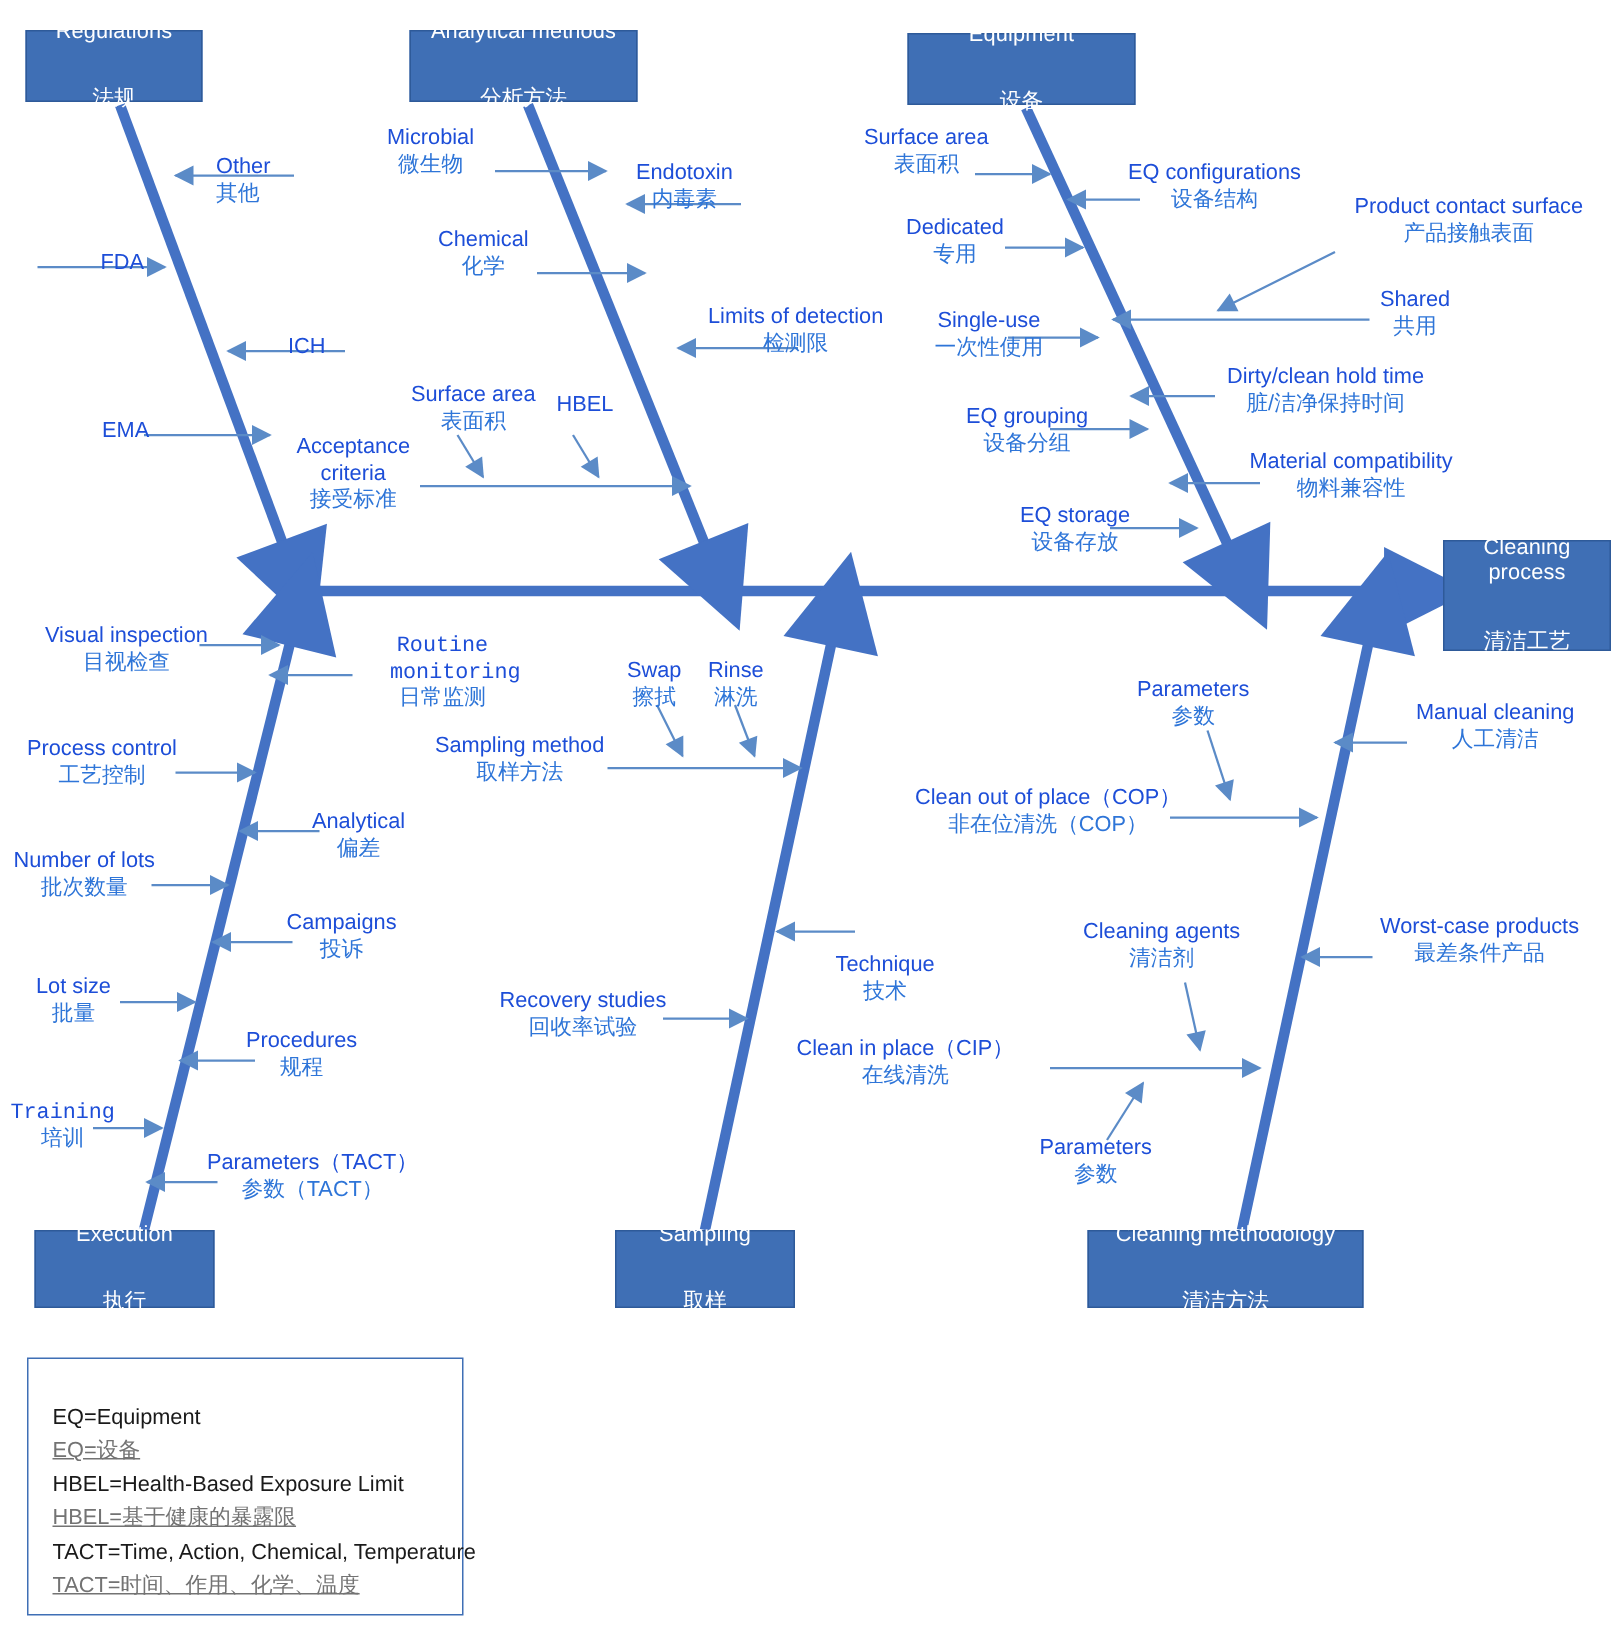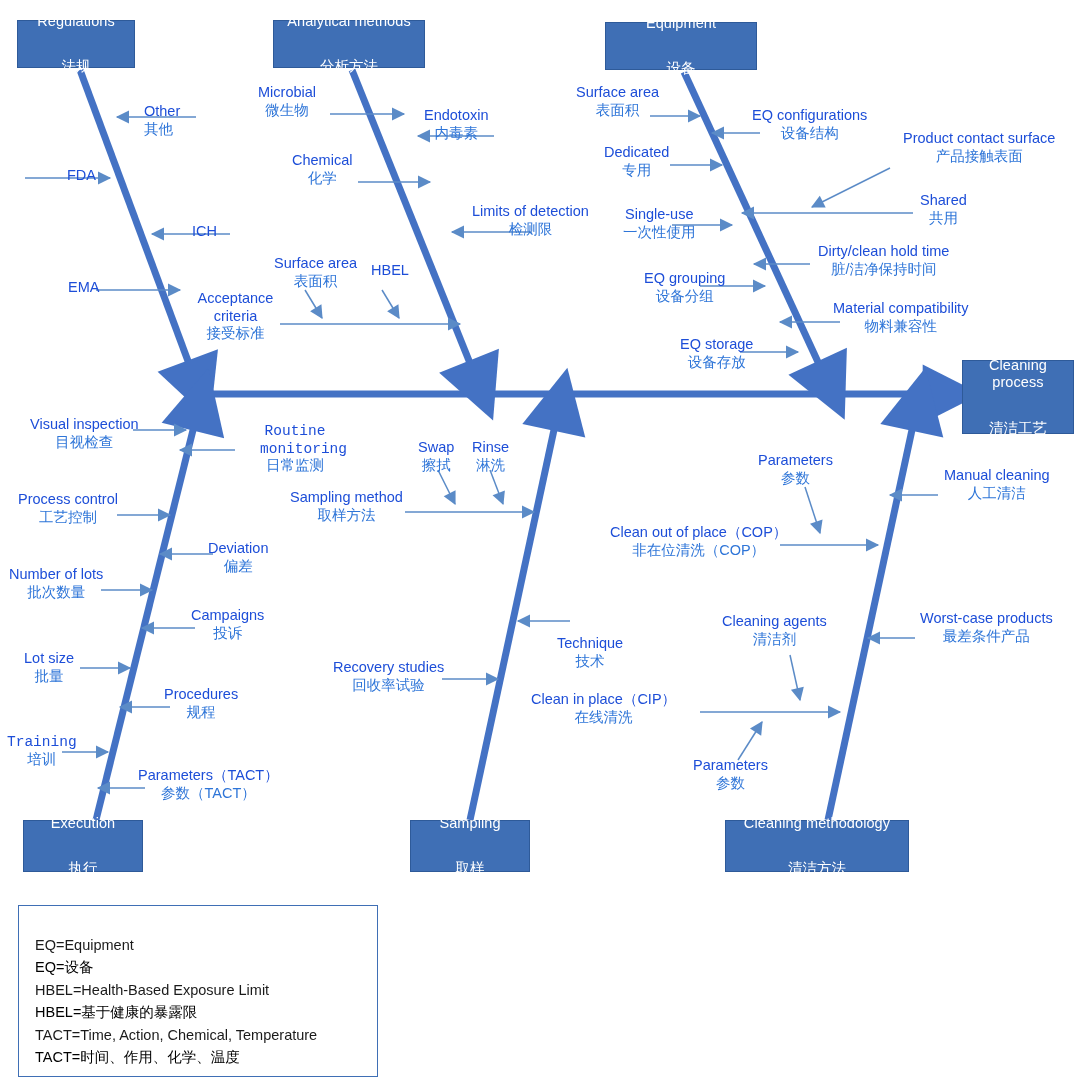--- a/index.html
+++ b/index.html
@@ -31,29 +31,29 @@
     line-height:1.22;
     white-space:nowrap;
   }
   .lbl .en{display:block;color:#1d4ed8;font-size:14.5px;}
   .lbl .zh{display:block;color:#2E75D8;font-size:14.5px;}
   .lbl.tc .en,.lbl.tc .zh{text-align:center;}
 
   
   #legend{
     position:absolute;
-    left:18px;top:905px;width:360px;height:172px;
+    left:18px;top:905px;width:291px;height:172px;
     border:1.6px solid #3F6FB5;
     background:#ffffff;
     box-sizing:border-box;
     padding:28px 0 0 16px;
   }
   #legend .row{font-size:14.5px;line-height:1.55;white-space:nowrap;}
   #legend .row.en{color:#1a1a1a;}
-  #legend .row.zh{color:#000000;}
+  #legend .row.zh{color:#737373;text-decoration:underline;}
 </style>
 </head>
 <body>
 
 <div id="stage">
 
   <svg class="layer" viewBox="0 0 1080 1090">
     <defs>
       <marker id="mSpine" markerWidth="9" markerHeight="9" refX="4.2" refY="4.5" orient="auto">
         <path d="M0.3,0.3 L8.6,4.5 L0.3,8.7 Z" fill="#4472C4"></path>
@@ -284,21 +284,21 @@
   </div>
   <div class="lbl tc" style="left:260px;top:423px;white-space:normal;width:70px;font-family:Liberation Mono, monospace;">
     <span class="en" style="white-space:normal;">Routine monitoring</span>
     <span class="zh">日常监测</span>
   </div>
   <div class="lbl tc" style="left:18px;top:491px;">
     <span class="en">Process control</span>
     <span class="zh">工艺控制</span>
   </div>
   <div class="lbl tc" style="left:208px;top:540px;">
-    <span class="en">Deviation</span>
+    <span class="en">Analytical</span>
     <span class="zh">偏差</span>
   </div>
   <div class="lbl tc" style="left:9px;top:566px;">
     <span class="en">Number of lots</span>
     <span class="zh">批次数量</span>
   </div>
   <div class="lbl tc" style="left:191px;top:607px;">
     <span class="en">Campaigns</span>
     <span class="zh">投诉</span>
   </div>

